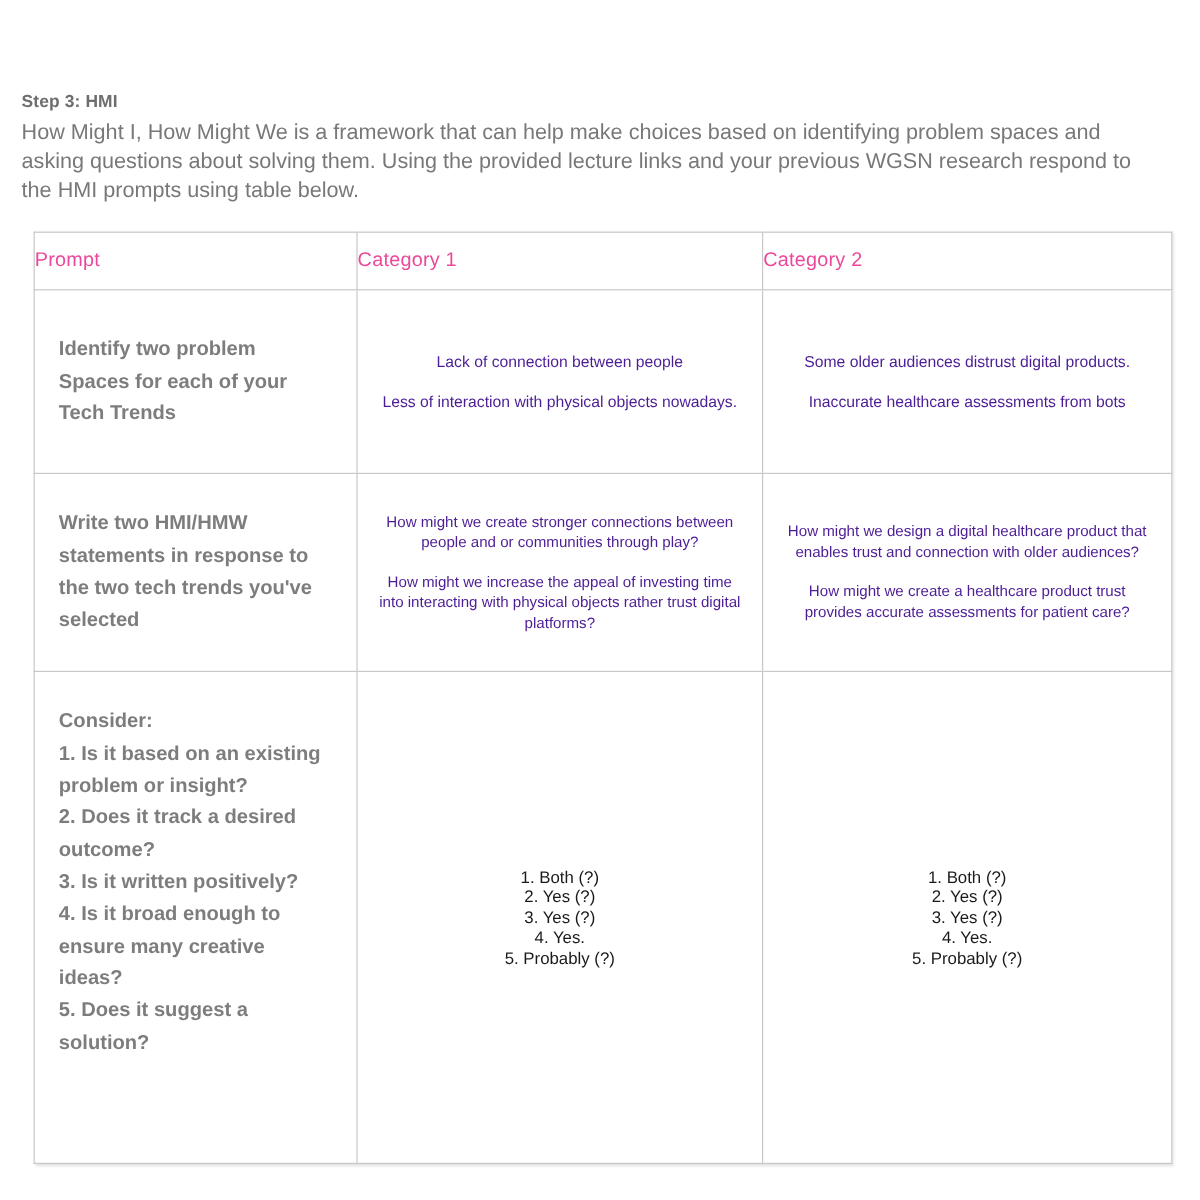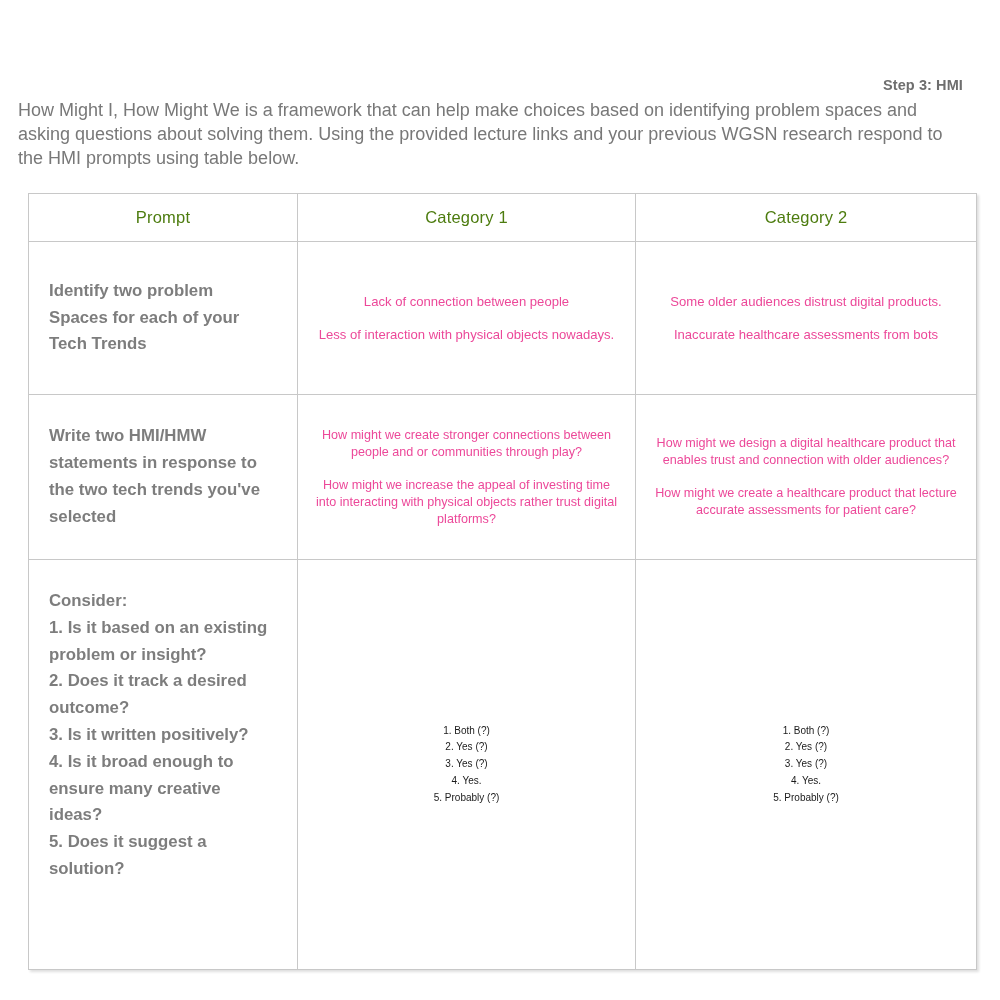--- a/index.html
+++ b/index.html
@@ -28,21 +28,20 @@
     top: 74px;
     width: 945px;
   }
   .intro-heading {
     font-size: 14.5px;
     font-weight: bold;
     color: #6e6e6e;
     letter-spacing: 0.1px;
     line-height: 23px;
     margin: 0 0 1px 0;
-    text-align: right;
   }
   .intro-body {
     font-size: 18px;
     font-weight: normal;
     color: #787878;
     line-height: 24.2px;
     margin: 0;
   }
 
   
@@ -62,24 +61,24 @@
 
   .hmi-table th, .hmi-table td {
     border: 1px solid #c8c8c8;
     padding: 0;
     vertical-align: middle;
   }
 
   
   .hmi-table thead th {
     height: 48px;
-    text-align: center;
+    text-align: left;
     font-size: 16.5px;
     font-weight: normal;
-    color: #4d7c0f;
+    color: #ec4899;
     letter-spacing: 0.2px;
   }
 
   
   td.prompt-cell {
     padding: 16px 14px 16px 8px;
     vertical-align: top;
     font-size: 16.8px;
     line-height: 26.8px;
     font-weight: bold;
@@ -91,34 +90,34 @@
     margin: 12px;
     white-space: pre-line;
   }
 
   
   td.answer-cell {
     padding: 10px 16px;
     text-align: center;
     font-size: 13.1px;
     line-height: 17.6px;
-    color: #ec4899;
+    color: #4c1d95;
     font-weight: normal;
     vertical-align: middle;
   }
   td.answer-cell .para { margin: 0; }
   td.answer-cell .para + .para { margin-top: 15px; }
   td.answer-cell.compact { font-size: 12.6px; line-height: 17px; }
   td.answer-cell.compact .para + .para { margin-top: 16px; }
 
   
   td.checklist-cell {
     text-align: center;
     vertical-align: middle;
-    font-size: 10px;
+    font-size: 14px;
     line-height: 16.8px;
     color: #1a1a1a;
   }
   td.checklist-cell .clist { margin: 0; white-space: pre-line; }
 
   
   tr.row-problem td   { height: 153px; }
   tr.row-statements td{ height: 165px; }
   tr.row-consider td  { height: 410px; }
 </style>
@@ -166,21 +165,21 @@
       <tr class="row-statements">
         <td class="prompt-cell mid">
           <div class="plist">Write two HMI/HMW statements in response to the two tech trends you've selected</div>
         </td>
         <td class="answer-cell compact">
           <p class="para">How might we create stronger connections between people and or communities through play?</p>
           <p class="para">How might we increase the appeal of investing time into interacting with physical objects rather trust digital platforms?</p>
         </td>
         <td class="answer-cell compact">
           <p class="para">How might we design a digital healthcare product that enables trust and connection with older audiences?</p>
-          <p class="para">How might we create a healthcare product that lecture accurate assessments for patient care?</p>
+          <p class="para">How might we create a healthcare product trust provides accurate assessments for patient care?</p>
         </td>
       </tr>
 
       <tr class="row-consider">
         <td class="prompt-cell">
           <div class="plist">Consider:
 1. Is it based on an existing problem or insight?
 2. Does it track a desired outcome?
 3. Is it written positively?
 4. Is it broad enough to ensure many creative ideas?

